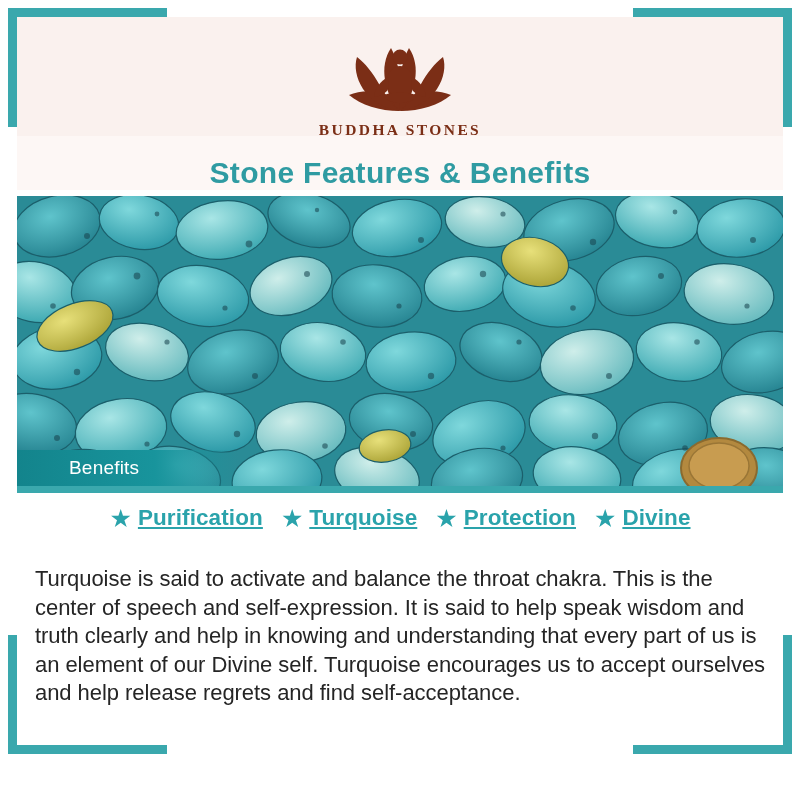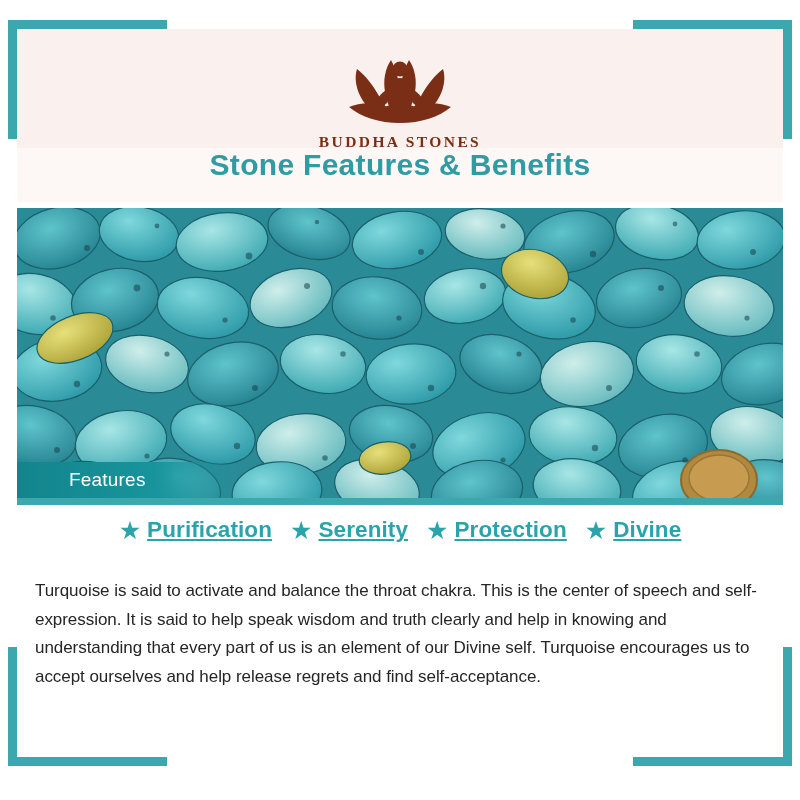--- a/index.html
+++ b/index.html
@@ -13,21 +13,20 @@
     font-family: "Liberation Sans", sans-serif;
     background: #ffffff;
   }
 
   .page {
     position: relative;
     width: 800px;
     height: 762px;
     background: #ffffff;
     box-sizing: border-box;
-    margin-top: 12px;
   }
 
   
   .frame-corner {
     position: absolute;
     border-color: #3aa8ad;
     border-style: solid;
     pointer-events: none;
   }
   .frame-tl {
@@ -86,21 +85,21 @@
 
   
   .title-band {
     position: absolute;
     left: 17px;
     top: 136px;
     width: 766px;
     height: 54px;
     background: #fdf7f5;
     display: flex;
-    align-items: flex-start;
+    align-items: flex-end;
     justify-content: center;
     box-sizing: border-box;
   }
   .title-text {
     font-size: 30px;
     font-weight: bold;
     color: #2f9ba2;
     letter-spacing: 0.3px;
     font-family: "Liberation Sans", sans-serif;
   }
@@ -174,21 +173,21 @@
     letter-spacing: 0.1px;
     text-decoration: underline;
   }
 
   
   .body-text {
     position: absolute;
     left: 35px;
     top: 565px;
     width: 732px;
-    font-size: 17px;
+    font-size: 22px;
     line-height: 28.5px;
     color: #252525;
     letter-spacing: -0.05px;
   }
 </style>
 </head>
 <body>
 
 <div class="page">
 
@@ -345,33 +344,33 @@
       </g>
 
       <g>
         <ellipse cx="702" cy="272" rx="38" ry="30" fill="#b3893f" stroke="#8a6a2f" stroke-width="2"></ellipse>
         <ellipse cx="702" cy="270" rx="30" ry="23" fill="#c89c50" stroke="#9a7636" stroke-width="1.5"></ellipse>
       </g>
     </svg>
   </div>
 
   <div class="stone-label">
-    <span>Features</span>
+    <span>Benefits</span>
   </div>
 
   <div class="divider"></div>
 
   <div class="benefits">
     <div class="benefit">
       <span class="star">★</span>
       <span class="benefit-label">Purification</span>
     </div>
     <div class="benefit">
       <span class="star">★</span>
-      <span class="benefit-label">Serenity</span>
+      <span class="benefit-label">Turquoise</span>
     </div>
     <div class="benefit">
       <span class="star">★</span>
       <span class="benefit-label">Protection</span>
     </div>
     <div class="benefit">
       <span class="star">★</span>
       <span class="benefit-label">Divine</span>
     </div>
   </div>

